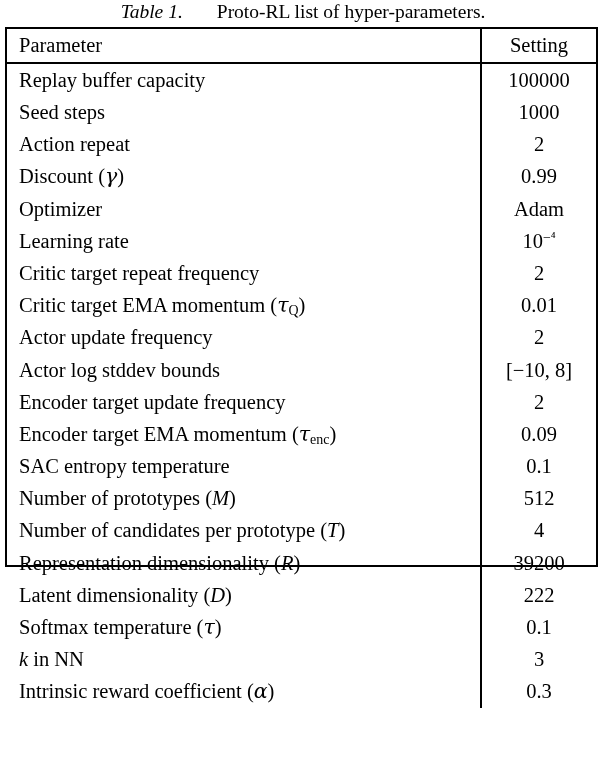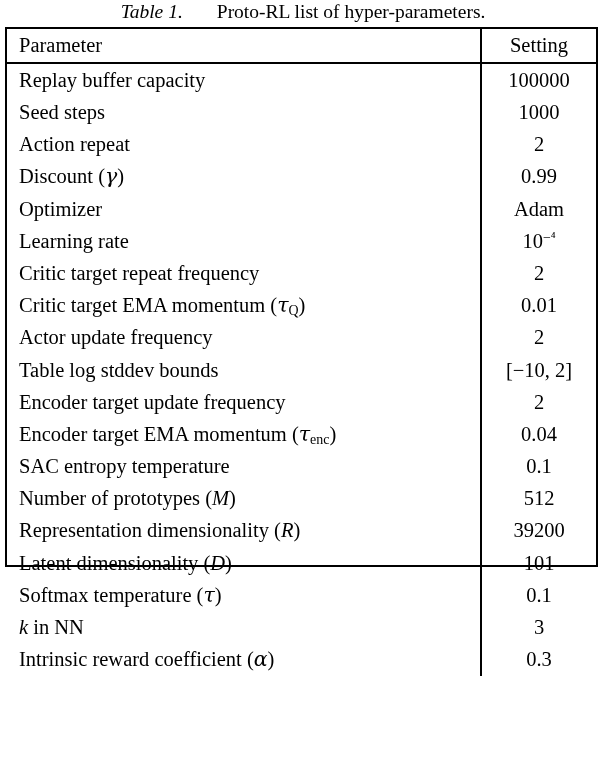--- a/index.html
+++ b/index.html
@@ -170,53 +170,57 @@
           <td class="param"><span class="nowrap">Critic target EMA momentum <span class="paren">(</span><span class="sym">τ</span><sub class="mathsub">Q</sub><span class="paren">)</span></span></td>
           <td class="value">0.01</td>
         </tr>
 
         <tr>
           <td class="param">Actor update frequency</td>
           <td class="value">2</td>
         </tr>
 
         <tr>
-          <td class="param">Table log stddev bounds</td>
-          <td class="value">[−10, 2]</td>
+          <td class="param">Actor log stddev bounds</td>
+          <td class="value">[−10, 8]</td>
         </tr>
 
         <tr>
           <td class="param">Encoder target update frequency</td>
           <td class="value">2</td>
         </tr>
 
         <tr>
           <td class="param"><span class="nowrap">Encoder target EMA momentum <span class="paren">(</span><span class="sym">τ</span><sub class="mathsub">enc</sub><span class="paren">)</span></span></td>
-          <td class="value">0.04</td>
+          <td class="value">0.09</td>
         </tr>
 
         <tr>
           <td class="param">SAC entropy temperature</td>
           <td class="value">0.1</td>
         </tr>
 
         <tr>
           <td class="param"><span class="nowrap">Number of prototypes <span class="paren">(</span><span class="mi">M</span><span class="paren">)</span></span></td>
           <td class="value">512</td>
         </tr>
 
+        <tr>
+          <td class="param"><span class="nowrap">Number of candidates per prototype <span class="paren">(</span><span class="mi">T</span><span class="paren">)</span></span></td>
+          <td class="value">4</td>
+        </tr>
 
         <tr>
           <td class="param"><span class="nowrap">Representation dimensionality <span class="paren">(</span><span class="mi">R</span><span class="paren">)</span></span></td>
           <td class="value">39200</td>
         </tr>
 
         <tr>
           <td class="param"><span class="nowrap">Latent dimensionality <span class="paren">(</span><span class="mi">D</span><span class="paren">)</span></span></td>
-          <td class="value">101</td>
+          <td class="value">222</td>
         </tr>
 
         <tr>
           <td class="param"><span class="nowrap">Softmax temperature <span class="paren">(</span><span class="sym">τ</span><span class="paren">)</span></span></td>
           <td class="value">0.1</td>
         </tr>
 
         <tr>
           <td class="param"><span class="nowrap"><span class="mi">k</span> in NN</span></td>
           <td class="value">3</td>

